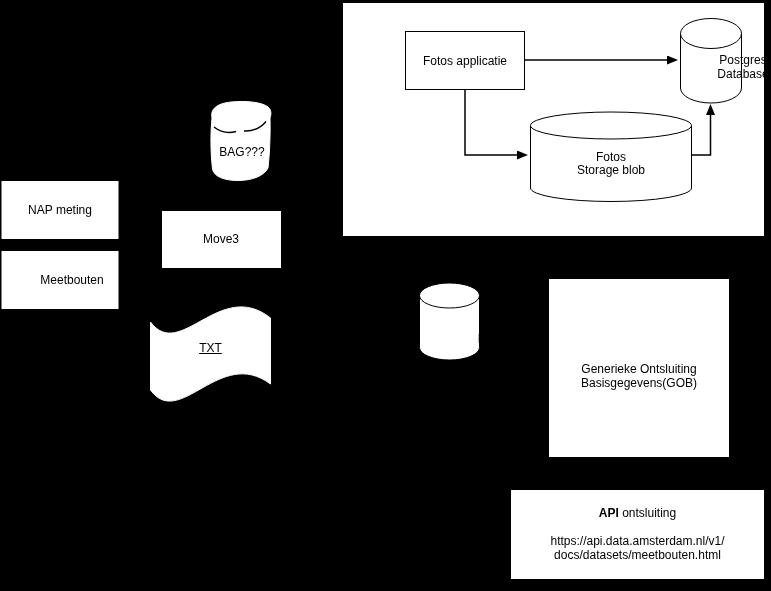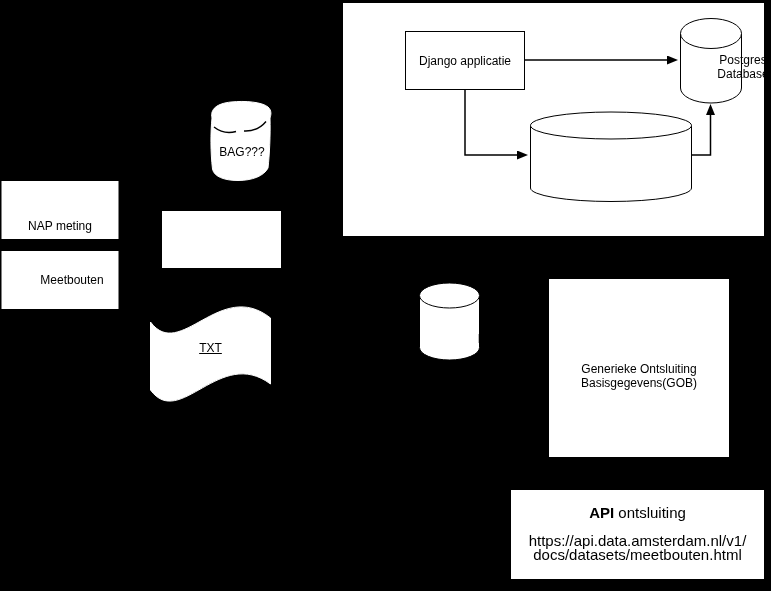--- a/index.html
+++ b/index.html
@@ -6,21 +6,21 @@
   .stage{
     position:relative;width:771px;height:591px;background:#000;overflow:hidden;
     font-family:"Liberation Sans",sans-serif;color:#000;
   }
   .stage svg{position:absolute;left:0;top:0;}
   .lbl{
     position:absolute;font-size:12px;line-height:14px;text-align:center;
     color:#000;white-space:nowrap;
   }
   .flexc{display:flex;flex-direction:column;align-items:center;justify-content:center;}
-  .api-text{font-size:15px;line-height:14px;white-space:nowrap;}
+  .api-text{font-size:12px;line-height:14px;white-space:nowrap;}
   .blank-line{height:14px;}
 </style>
 </head>
 <body>
 
 <div class="stage">
 
   <svg width="771" height="591" viewBox="0 0 771 591">
     <defs>
       <marker id="arrow" markerWidth="13" markerHeight="10" refX="1" refY="4.5" orient="auto" markerUnits="userSpaceOnUse">
@@ -58,36 +58,39 @@
     <path d="M150.5,322 C180,362 220,278 270.5,318 L270.5,384 C220,346 180,430 150.5,390 Z" fill="#ffffff" stroke="#ffffff"></path>
 
     <path d="M419.5,295.5 L419.5,347.5 A30,12.5 0 0 0 479.5,347.5 L479.5,295.5" fill="#ffffff" stroke="#000000"></path>
     <ellipse cx="449.5" cy="295.5" rx="30" ry="12.5" fill="#ffffff" stroke="#000000"></ellipse>
 
     <rect x="548.5" y="278.5" width="181" height="179" fill="#ffffff" stroke="#000000"></rect>
 
     <rect x="510.5" y="489.5" width="254" height="90" fill="#ffffff" stroke="#000000"></rect>
   </svg>
 
-  <div class="lbl flexc" style="left:405px;top:31px;width:120px;height:59px;">Django applicatie</div>
+  <div class="lbl flexc" style="left:405px;top:31px;width:120px;height:59px;">Fotos applicatie</div>
 
   <div class="lbl" style="left:680px;top:53px;width:62px;margin-left:32px;">
     <div>Postgres</div>
     <div>Database</div>
   </div>
 
   <div class="lbl" style="left:530px;top:151px;width:162px;line-height:13px;">
+    <div>Fotos</div>
+    <div>Storage blob</div>
   </div>
 
   <div class="lbl" style="left:210px;top:145px;width:64px;">BAG???</div>
 
-  <div class="lbl flexc" style="left:1px;top:196px;width:118px;height:59px;text-align:center;">NAP meting</div>
+  <div class="lbl flexc" style="left:1px;top:180px;width:118px;height:59px;text-align:center;">NAP meting</div>
 
   <div class="lbl flexc" style="left:1px;top:250px;width:142px;height:59px;">Meetbouten</div>
 
+  <div class="lbl flexc" style="left:161px;top:210px;width:120px;height:58px;">Move3</div>
 
   <div class="lbl" style="left:150px;top:341px;width:121px;text-decoration:underline;">TXT</div>
 
   <div class="lbl" style="left:431px;top:319px;width:61px;line-height:13.5px;margin-left:42px;">
     <div>Oracle</div>
     <div>Database</div>
   </div>
 
   <div class="lbl flexc" style="left:548px;top:286px;width:182px;height:180px;">
     <div>Generieke Ontsluiting</div>

